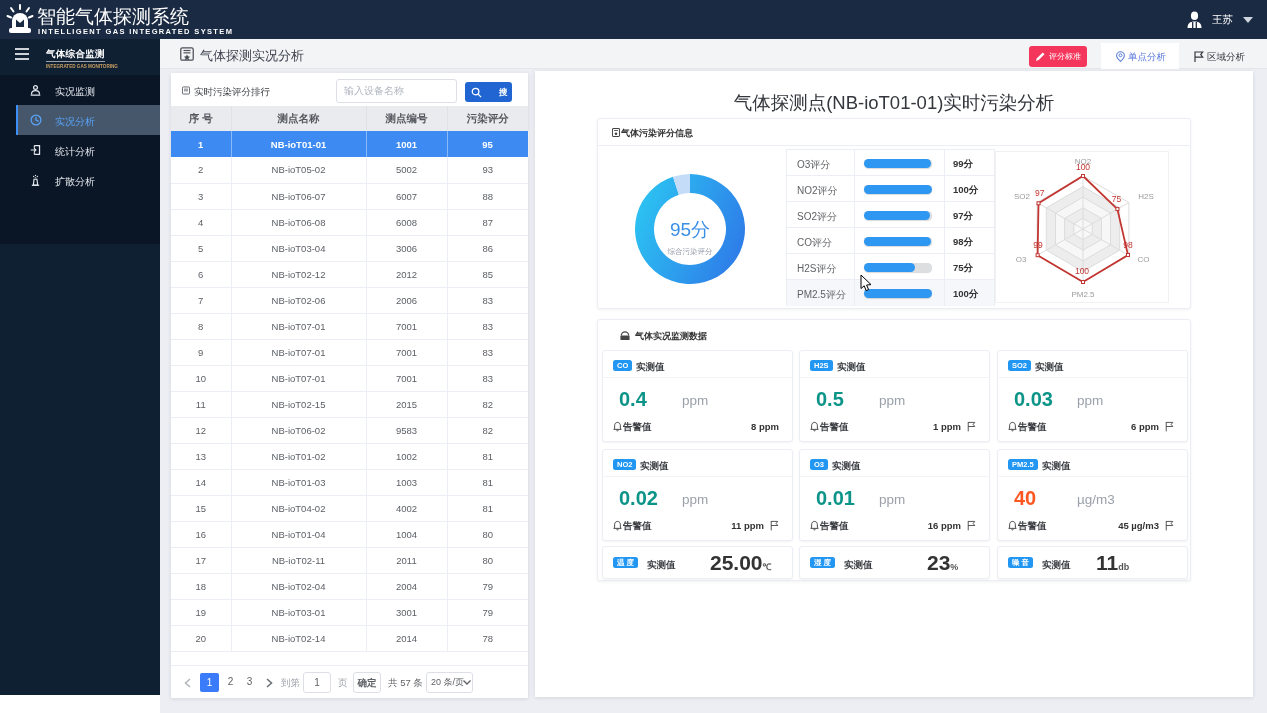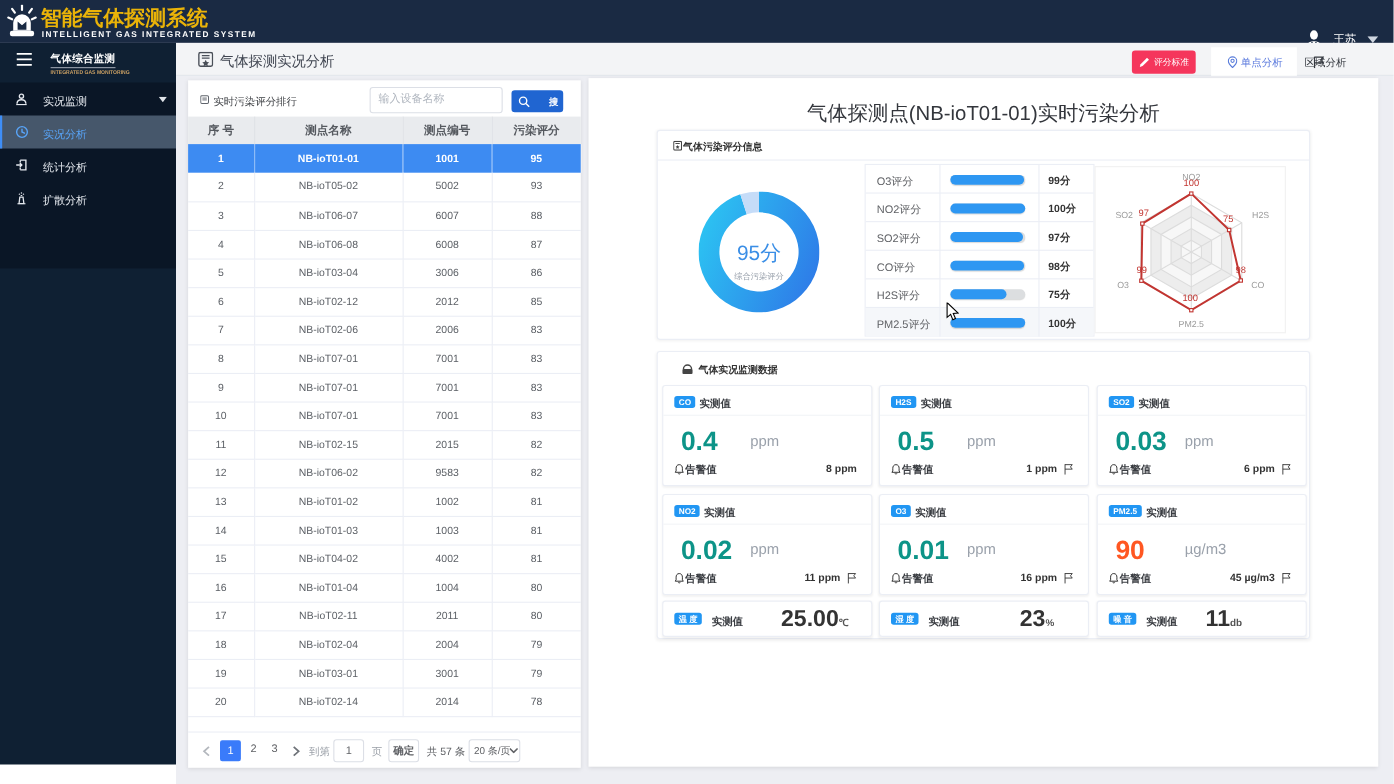--- a/index.html
+++ b/index.html
@@ -2,31 +2,31 @@
 <html><head>
 <meta charset="utf-8">
 <style>
   * { margin:0; padding:0; box-sizing:border-box; }
   html,body { width:1267px; height:713px; overflow:hidden; }
   body { font-family:"Liberation Sans", sans-serif; position:relative; background:#fff; }
   .abs { position:absolute; }
 
   
   #topbar { position:absolute; left:0; top:0; width:1267px; height:39px; background:#1a2a43; }
-  #logo-title { position:absolute; left:37px; top:4px; color:#eab308; font-size:19px; font-weight:bold; letter-spacing:0; }
+  #logo-title { position:absolute; left:37px; top:4px; color:#ffffff; font-size:19px; font-weight:normal; letter-spacing:0; }
   #logo-sub { position:absolute; left:38px; top:27px; color:#fdfdfd; font-size:7.5px; font-weight:bold; letter-spacing:1.35px; }
-  #user { position:absolute; right:14px; top:0; height:39px; display:flex; align-items:center; color:#fff;margin-top:16px; }
+  #user { position:absolute; right:14px; top:0; height:39px; display:flex; align-items:center; color:#fff; }
   #user .uname { font-size:10.5px; margin:0 10px 0 9px; }
 
   
   #sidebar { position:absolute; left:0; top:39px; width:160px; height:656px; background:#0f2033; }
   #side-title { position:absolute; left:46px; top:9px; color:#fff; font-size:9.5px; line-height:11px; font-weight:bold; letter-spacing:0.3px; border-bottom:1px solid #9aa1ad; padding-bottom:2px;}
   #side-sub { position:absolute; left:46px; top:24px; color:#c99f63; font-size:5px; font-weight:bold; letter-spacing:0; transform:scaleX(0.92); transform-origin:left; }
   #menu { position:absolute; left:0; top:36px; width:160px; height:169px; background:#0a1626; }
-  .mitem { position:absolute; left:0; width:160px; height:30px; color:#e4e8ee; font-size:10px; }
+  .mitem { position:absolute; left:16px; width:160px; height:30px; color:#e4e8ee; font-size:10px; }
   .mitem .txt { position:absolute; left:39px; top:10px; }
   .mitem svg { position:absolute; left:14px; top:9px; }
   .mitem.sel { background:#46576b; border-left:2px solid #3e8ef7; color:#58a4f8; }
   .mitem.sel svg { left:12px; }
   .mitem.sel .txt { left:37px; }
 
   
   #toolbar { position:absolute; left:160px; top:39px; width:1107px; height:30px; background:#f3f4f6; border-bottom:1px solid #e3e6eb; }
 
   
@@ -72,21 +72,21 @@
   
   #donut { position:absolute; left:37px; top:55px; width:110px; height:110px; }
   #donut .dv { position:absolute; left:0; top:43px; width:110px; text-align:center; font-size:19px; color:#3a8ee6; }
   #donut .dl { position:absolute; left:0; top:73px; width:110px; text-align:center; font-size:7.5px; color:#98a0ab; }
 
   
   .gcard { position:absolute; width:191px; height:92px; border:1px solid #ebeef5; border-radius:3px; box-shadow:0 1px 2px rgba(0,0,0,0.05); background:#fff;}
   .gcard .ghead { position:absolute; left:0; top:0; width:100%; height:27px; border-bottom:1px solid #f2f4f7; }
   .badge { position:absolute; left:10px; top:9px; height:11px; background:#2196f3; border-radius:2.5px; color:#fff; font-size:7.5px; font-weight:bold; line-height:11px; padding:0 4px; }
   .gcard .gh-label { position:absolute; left:36px; top:9.5px; font-size:9.5px; font-weight:bold; color:#3a3d42; }
-  .gcard .gval { position:absolute; left:16px; top:37px; font-size:24px; font-weight:bold; color:#0d9488; }
+  .gcard .gval { position:absolute; left:16px; top:37px; font-size:20px; font-weight:bold; color:#0d9488; }
   .gcard .gval.warn { color:#ff5722; }
   .gcard .gunit { position:absolute; left:79px; top:41.5px; font-size:13.5px; color:#9aa1ab; }
   .gcard .gfoot { position:absolute; left:0; bottom:7px; width:100%; height:15px; }
   .gcard .alab { position:absolute; left:20px; top:2px; font-size:9.5px; font-weight:bold; color:#3a3d42; }
   .gcard .aval { position:absolute; right:13px; top:2px; font-size:9.5px; font-weight:bold; color:#333; }
   .scard { position:absolute; height:33px; width:191px; border:1px solid #ebeef5; border-radius:3px; box-shadow:0 1px 2px rgba(0,0,0,0.05); background:#fff;}
   .scard .badge { top:10px; }
   .scard .sh-label { position:absolute; left:44px; top:11.5px; font-size:9.5px; font-weight:bold; color:#3a3d42; }
   .scard .sval { position:absolute; left:107px; top:4px; font-size:21px; font-weight:bold; color:#333; }
   .scard .sunit { font-size:9px; font-weight:bold; color:#555; }
@@ -190,21 +190,21 @@
     </div>
     <div class="abs" style="left:941px;top:4px;width:78px;height:26px;background:#fff;"></div>
     <svg class="abs" style="left:956px;top:12px" width="9" height="11" viewBox="0 0 11 13">
       <path d="M5.5 0.7 C8 0.7 10.2 2.7 10.2 5.2 C10.2 8.2 5.5 12.4 5.5 12.4 C5.5 12.4 0.8 8.2 0.8 5.2 C0.8 2.7 3 0.7 5.5 0.7 Z" fill="none" stroke="#5a7ddb" stroke-width="1.3"></path>
       <circle cx="5.5" cy="5" r="1.8" fill="none" stroke="#5a7ddb" stroke-width="1.2"></circle>
     </svg>
     <span class="abs" style="left:968px;top:12px;font-size:9.5px;color:#5878dd">单点分析</span>
     <svg class="abs" style="left:1034px;top:12px" width="10" height="11" viewBox="0 0 10 11">
       <path d="M1 0.5 L1 11 M1 1 L8.7 1 L6.7 3.6 L8.7 6.2 L1 6.2" fill="none" stroke="#34383f" stroke-width="1.2"></path>
     </svg>
-    <span class="abs" style="left:1026px;top:12px;font-size:9.5px;color:#34383f">区域分析</span>
+    <span class="abs" style="left:1047px;top:12px;font-size:9.5px;color:#34383f">区域分析</span>
   </div>
 
   <div id="content">
 
     <div id="lpanel">
       <div id="lp-head">
         <svg class="abs" style="left:11px;top:13px" width="8" height="9" viewBox="0 0 12 12">
           <rect x="0.7" y="0.7" width="10.6" height="10.6" rx="1.5" fill="none" stroke="#5f646c" stroke-width="1.4"></rect>
           <line x1="3" y1="4" x2="9" y2="4" stroke="#5f646c" stroke-width="1.3"></line>
           <line x1="3" y1="6.5" x2="9" y2="6.5" stroke="#5f646c" stroke-width="1.3"></line>
@@ -604,21 +604,21 @@
             <svg class="abs" style="right:13px;top:2px" width="9" height="11" viewBox="0 0 11 12">
               <path d="M1.5 0.5 L1.5 12 M1.5 1 L9.5 1 L7.5 3.5 L9.5 6 L1.5 6" fill="none" stroke="#333" stroke-width="1"></path>
             </svg>
           </div>
         </div>
         <div class="gcard" style="left:399px;top:129px">
           <div class="ghead">
             <span class="badge">PM2.5</span>
             <span class="gh-label" style="left:44px">实测值</span>
           </div>
-          <span class="gval warn">90</span>
+          <span class="gval warn">40</span>
           <span class="gunit">µg/m3</span>
           <div class="gfoot">
             <svg class="abs" style="left:10px;top:2px" width="9" height="11" viewBox="0 0 11 12">
               <path d="M5.5 1 C3 1 2 3 2 5 L2 8 L1 9.5 L10 9.5 L9 8 L9 5 C9 3 8 1 5.5 1 Z" fill="none" stroke="#333" stroke-width="1.1"></path>
               <path d="M4.3 10.6 A1.3 1.3 0 0 0 6.7 10.6" fill="none" stroke="#333" stroke-width="1.1"></path>
             </svg>
             <span class="alab">告警值</span>
             <span class="aval" style="right:28px">45 µg/m3</span>
             <svg class="abs" style="right:13px;top:2px" width="9" height="11" viewBox="0 0 11 12">
               <path d="M1.5 0.5 L1.5 12 M1.5 1 L9.5 1 L7.5 3.5 L9.5 6 L1.5 6" fill="none" stroke="#333" stroke-width="1"></path>

